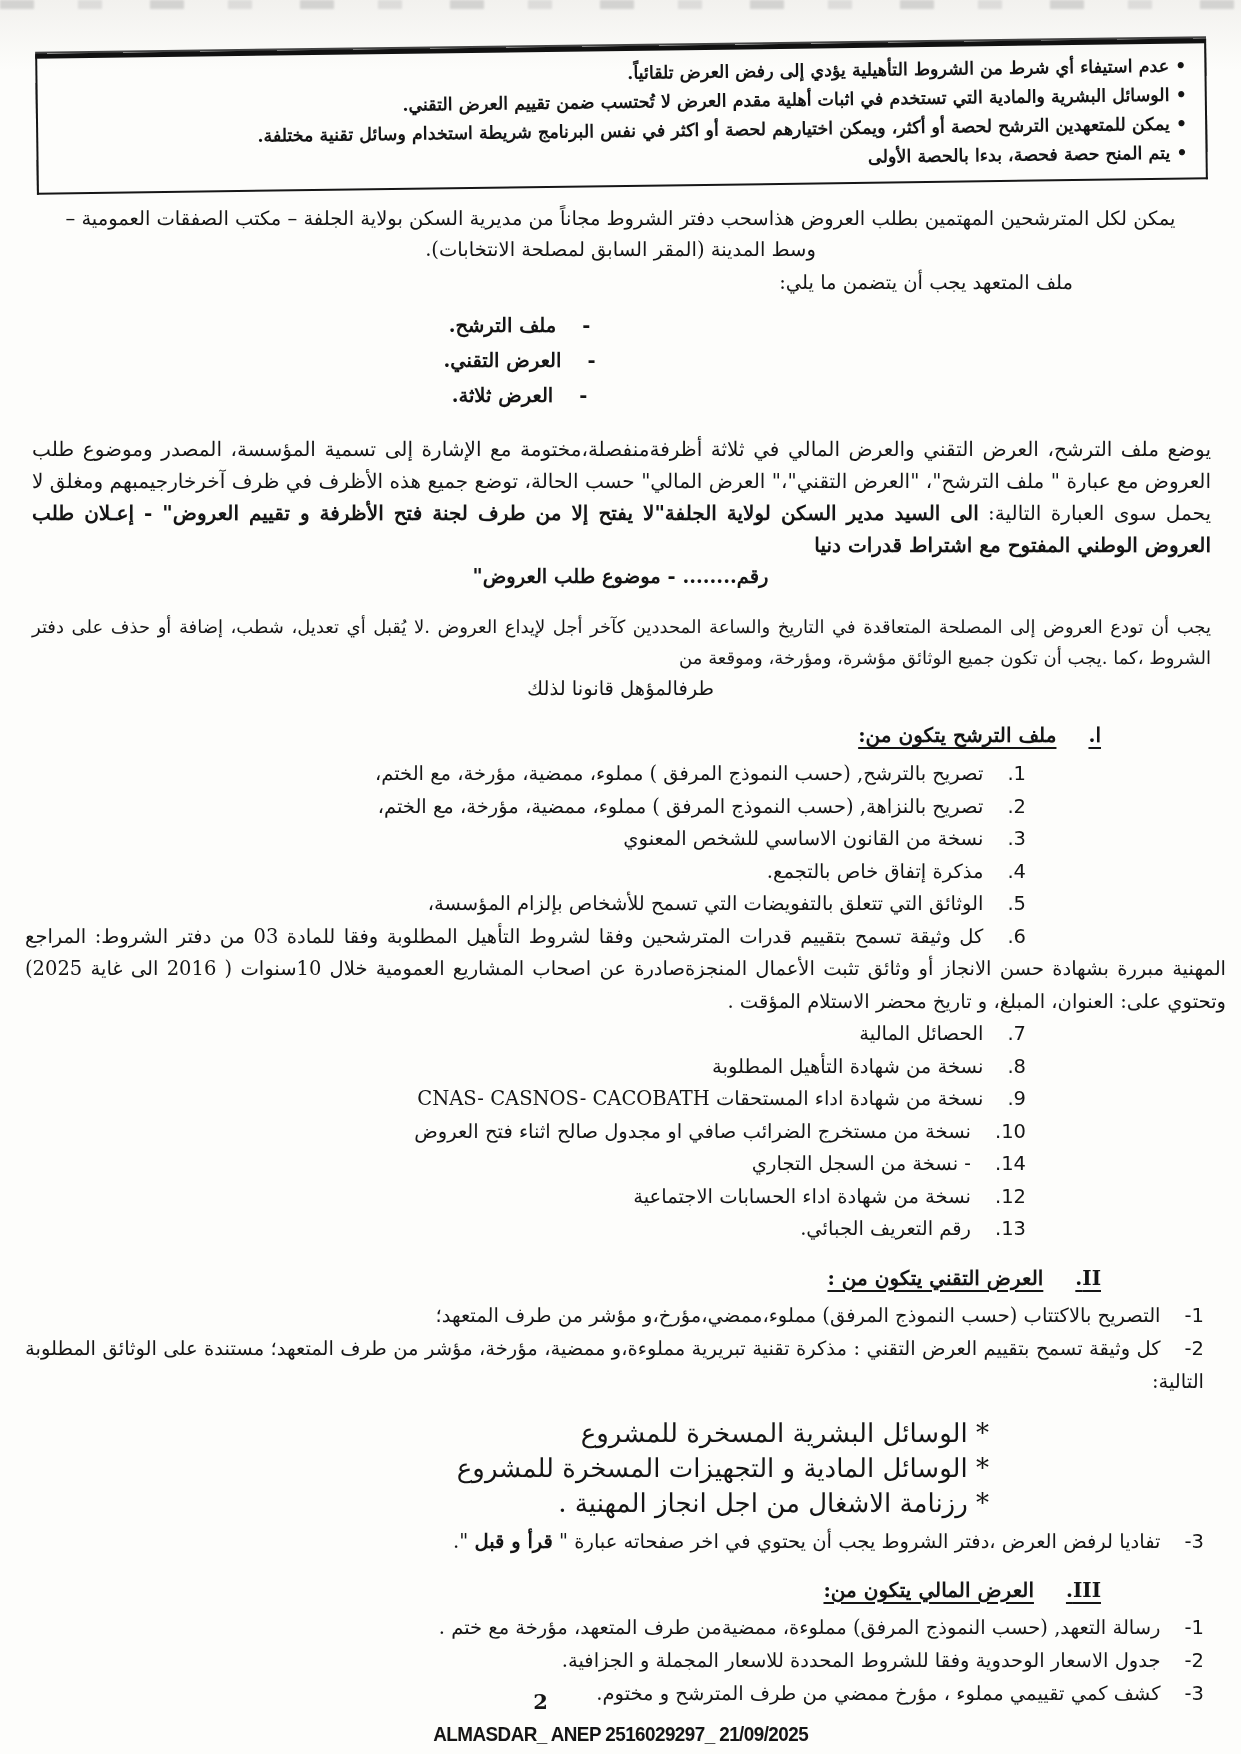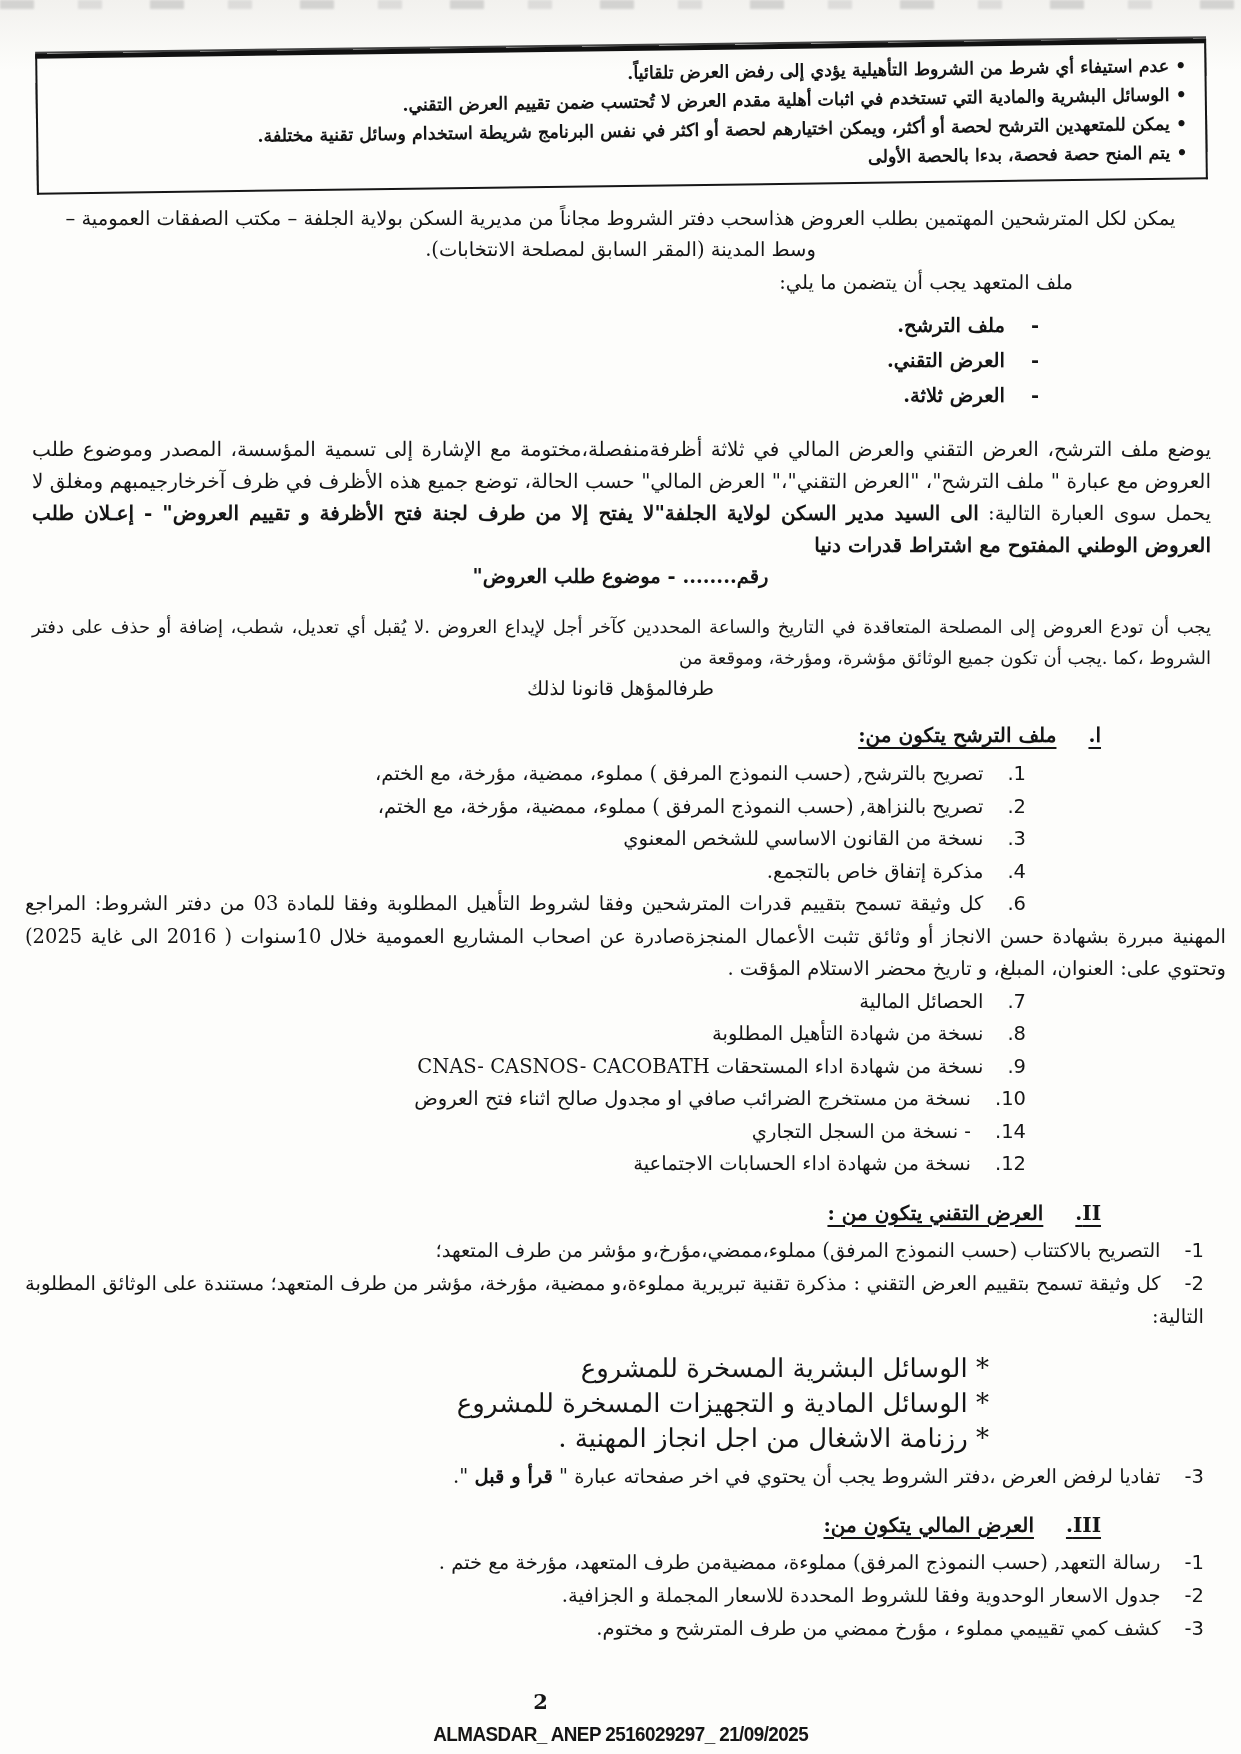--- a/index.html
+++ b/index.html
@@ -42,21 +42,21 @@
   }
   .lead-in{
     margin:2px 168px 0 0;
     text-align:right;
     font-size:19.5px;line-height:31px;
   }
   .dash-list{
     margin:10px 202px 0 0;
     font-weight:700;font-size:19.5px;
   }
-  .dash-list li{line-height:35px;text-align:right;}
+  .dash-list li{line-height:35px;text-align:center;}
   .dash-list li::before{content:"-";margin-left:26px;}
 
   
   .envelope{
     margin:20px 30px 0 32px;
     text-align:justify;
     font-size:20px;line-height:32px;
   }
   .envelope .b{font-weight:700;}
   .center-line{
@@ -150,27 +150,29 @@
 
   <div class="sec-head">
     <span class="marker">ا.</span>
     <span class="title">ملف الترشح يتكون من:</span>
   </div>
   <ul class="list-1 rtl">
     <li><span class="num">1.</span><span>تصريح بالترشح, (حسب النموذج المرفق ) مملوء، ممضية، مؤرخة، مع الختم،</span></li>
     <li><span class="num">2.</span><span>تصريح بالنزاهة, (حسب النموذج المرفق ) مملوء، ممضية، مؤرخة، مع الختم،</span></li>
     <li><span class="num">3.</span><span>نسخة من القانون الاساسي للشخص المعنوي</span></li>
     <li><span class="num">4.</span><span>مذكرة إتفاق خاص بالتجمع.</span></li>
+    <li><span class="num">5.</span><span>الوثائق التي تتعلق بالتفويضات التي تسمح للأشخاص بإلزام المؤسسة،</span></li>
     <li class="long"><span class="num">6.</span><span>كل وثيقة تسمح بتقييم قدرات المترشحين وفقا لشروط التأهيل المطلوبة وفقا للمادة 03 من دفتر الشروط: المراجع المهنية مبررة بشهادة حسن الانجاز أو وثائق تثبت الأعمال المنجزةصادرة عن اصحاب المشاريع العمومية خلال 10سنوات ( 2016 الى غاية 2025) وتحتوي على: العنوان، المبلغ، و تاريخ محضر الاستلام المؤقت .</span></li>
     <li><span class="num">7.</span><span>الحصائل المالية</span></li>
     <li><span class="num">8.</span><span>نسخة من شهادة التأهيل المطلوبة</span></li>
     <li><span class="num">9.</span><span>نسخة من شهادة اداء المستحقات CNAS- CASNOS- CACOBATH</span></li>
     <li><span class="num">10.</span><span>نسخة من مستخرج الضرائب صافي او مجدول صالح اثناء فتح العروض</span></li>
     <li><span class="num">14.</span><span>- نسخة من السجل التجاري</span></li>
     <li><span class="num">12.</span><span>نسخة من شهادة اداء الحسابات الاجتماعية</span></li>
+    <li><span class="num">13.</span><span>رقم التعريف الجبائي.</span></li>
   </ul>
 
   <div class="sec-head">
     <span class="marker">II.</span>
     <span class="title">العرض التقني يتكون من :</span>
   </div>
   <ul class="list-2 rtl">
     <li><span class="num">1-</span><span>التصريح بالاكتتاب (حسب النموذج المرفق)  مملوء،ممضي،مؤرخ،و مؤشر من طرف المتعهد؛</span></li>
     <li class="wrap"><span class="num">2-</span><span>كل وثيقة تسمح بتقييم العرض التقني : مذكرة تقنية تبريرية مملوءة،و ممضية، مؤرخة، مؤشر من طرف المتعهد؛ مستندة على الوثائق المطلوبة التالية:</span></li>
   </ul>

